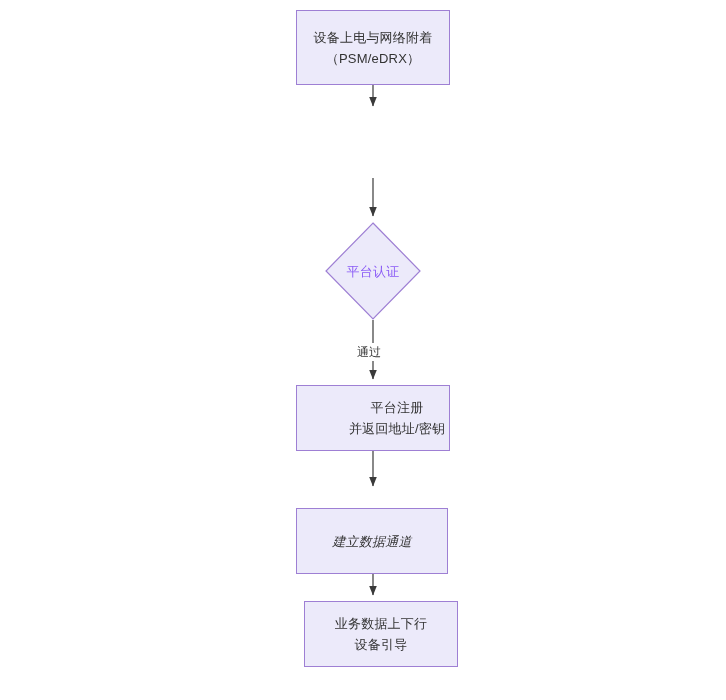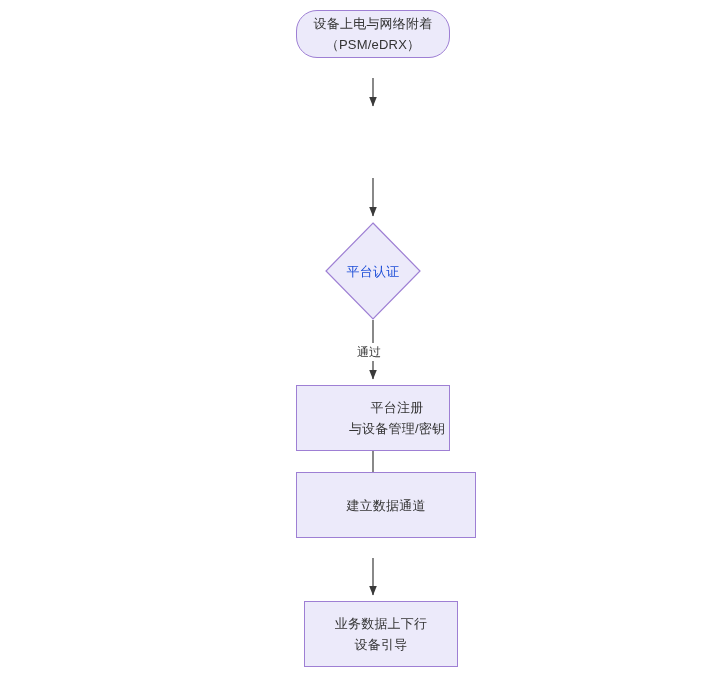--- a/index.html
+++ b/index.html
@@ -55,21 +55,21 @@
     position: absolute;
     left: 0;
     top: 0;
     width: 100%;
     height: 100%;
   }
   .diamond-label {
     position: relative;
     z-index: 2;
     font-size: 13px;
-    color: #1d4ed8;
+    color: #8b5cf6;
   }
   .edge-label {
     position: absolute;
     background: #ffffff;
     color: #333333;
     font-size: 12px;
     line-height: 16px;
     padding: 1px 2px;
     white-space: nowrap;
     text-align: right;
@@ -97,39 +97,39 @@
       <line x1="373" y1="320" x2="373" y2="379" stroke="#3A3A3A" stroke-width="1.2" marker-end="url(#arrowhead)"></line>
     </g>
     <g>
       <line x1="373" y1="451" x2="373" y2="486" stroke="#3A3A3A" stroke-width="1.2" marker-end="url(#arrowhead)"></line>
     </g>
     <g>
       <line x1="373" y1="558" x2="373" y2="595" stroke="#3A3A3A" stroke-width="1.2" marker-end="url(#arrowhead)"></line>
     </g>
   </svg>
 
-  <div class="node process" style="left:296px; top:10px; width:154px; height:48px;border-radius:21px;">
+  <div class="node process" style="left:296px; top:10px; width:154px; height:75px;">
     <span class="node-line">设备上电与网络附着</span>
     <span class="node-line">（PSM/eDRX）</span>
   </div>
 
 
   <div class="node decision" style="left:325px; top:222px; width:96px; height:98px;">
     <svg class="diamond-shape" viewBox="0 0 96 98" preserveAspectRatio="none" xmlns="http://www.w3.org/2000/svg">
       <polygon points="48,1 95,49 48,97 1,49" fill="#ECEAFA" stroke="#9E7FD4" stroke-width="1.2"></polygon>
     </svg>
     <span class="diamond-label">平台认证</span>
   </div>
 
   <div class="node process" style="left:296px; top:385px; width:154px; height:66px;padding-left:48px;">
     <span class="node-line">平台注册</span>
-    <span class="node-line">与设备管理/密钥</span>
+    <span class="node-line">并返回地址/密钥</span>
   </div>
 
-  <div class="node process" style="left:296px; top:472px; width:180px; height:66px;">
+  <div class="node process" style="left:296px; top:508px; width:152px; height:66px;font-style:italic;">
     <span class="node-line">建立数据通道</span>
   </div>
 
   <div class="node process" style="left:304px; top:601px; width:154px; height:66px;">
     <span class="node-line">业务数据上下行</span>
     <span class="node-line">设备引导</span>
   </div>
 
   <div class="edge-label" style="left:355px; top:343px;">通过</div>
 

